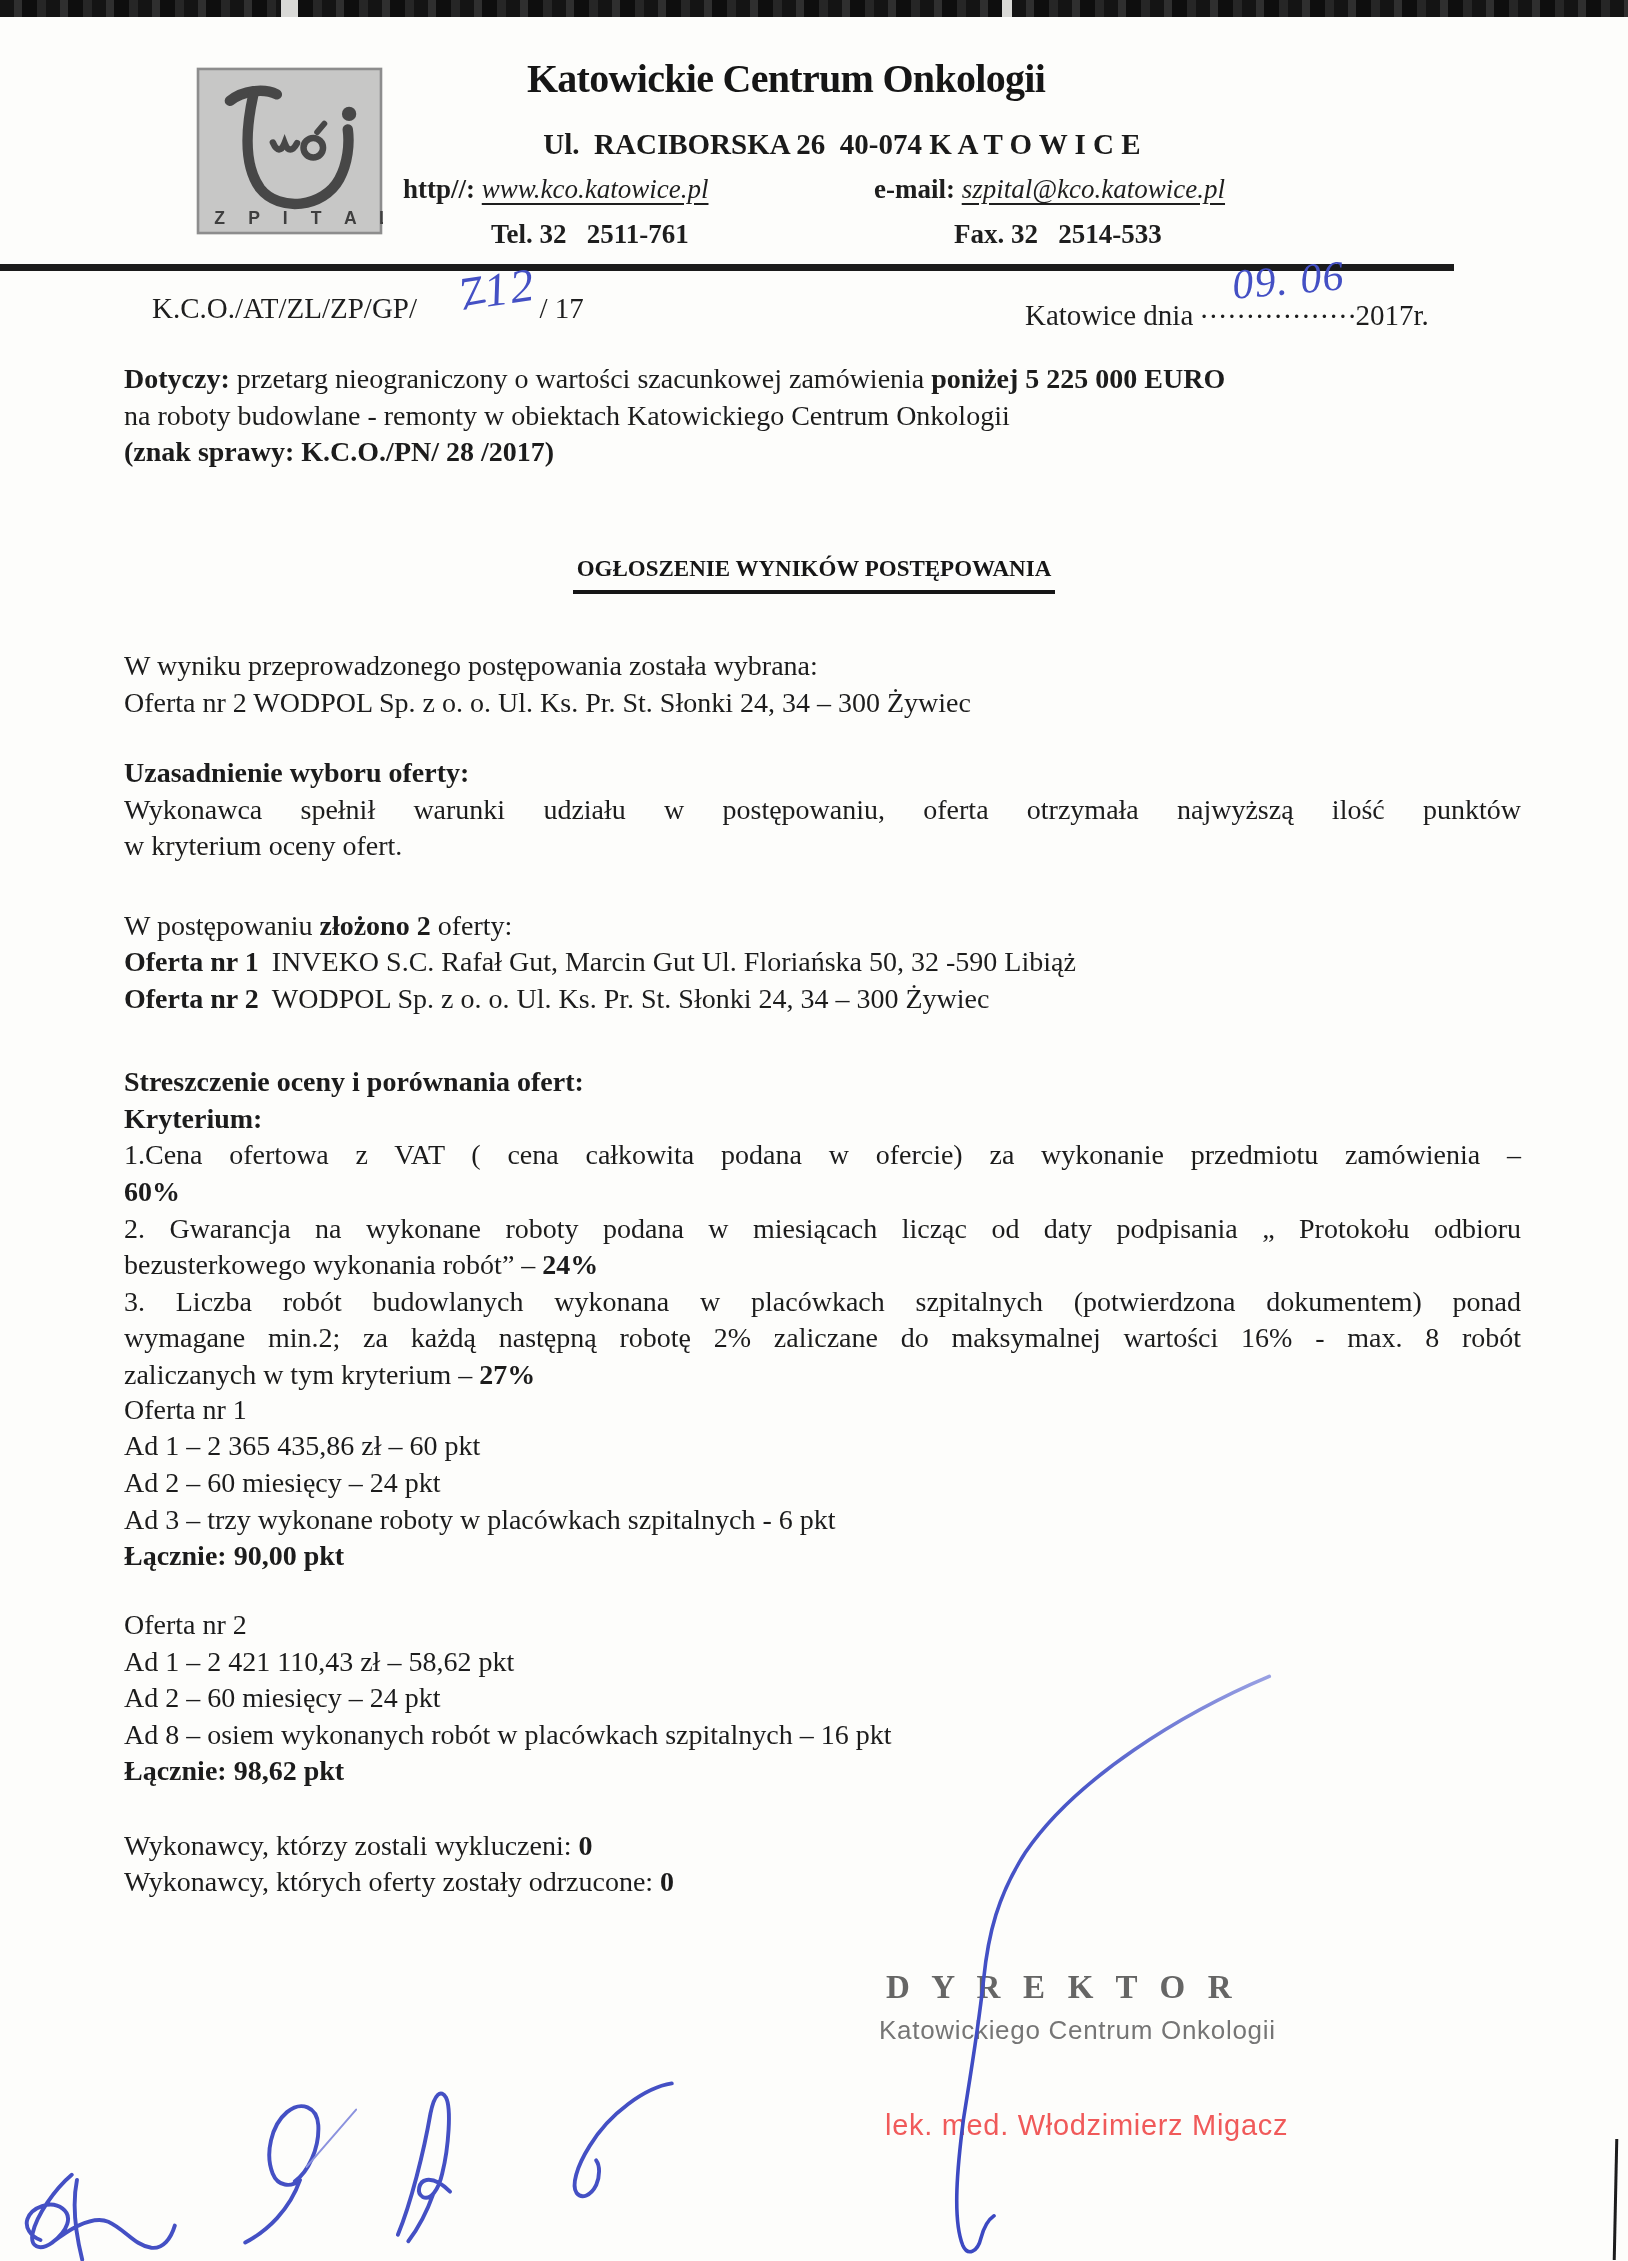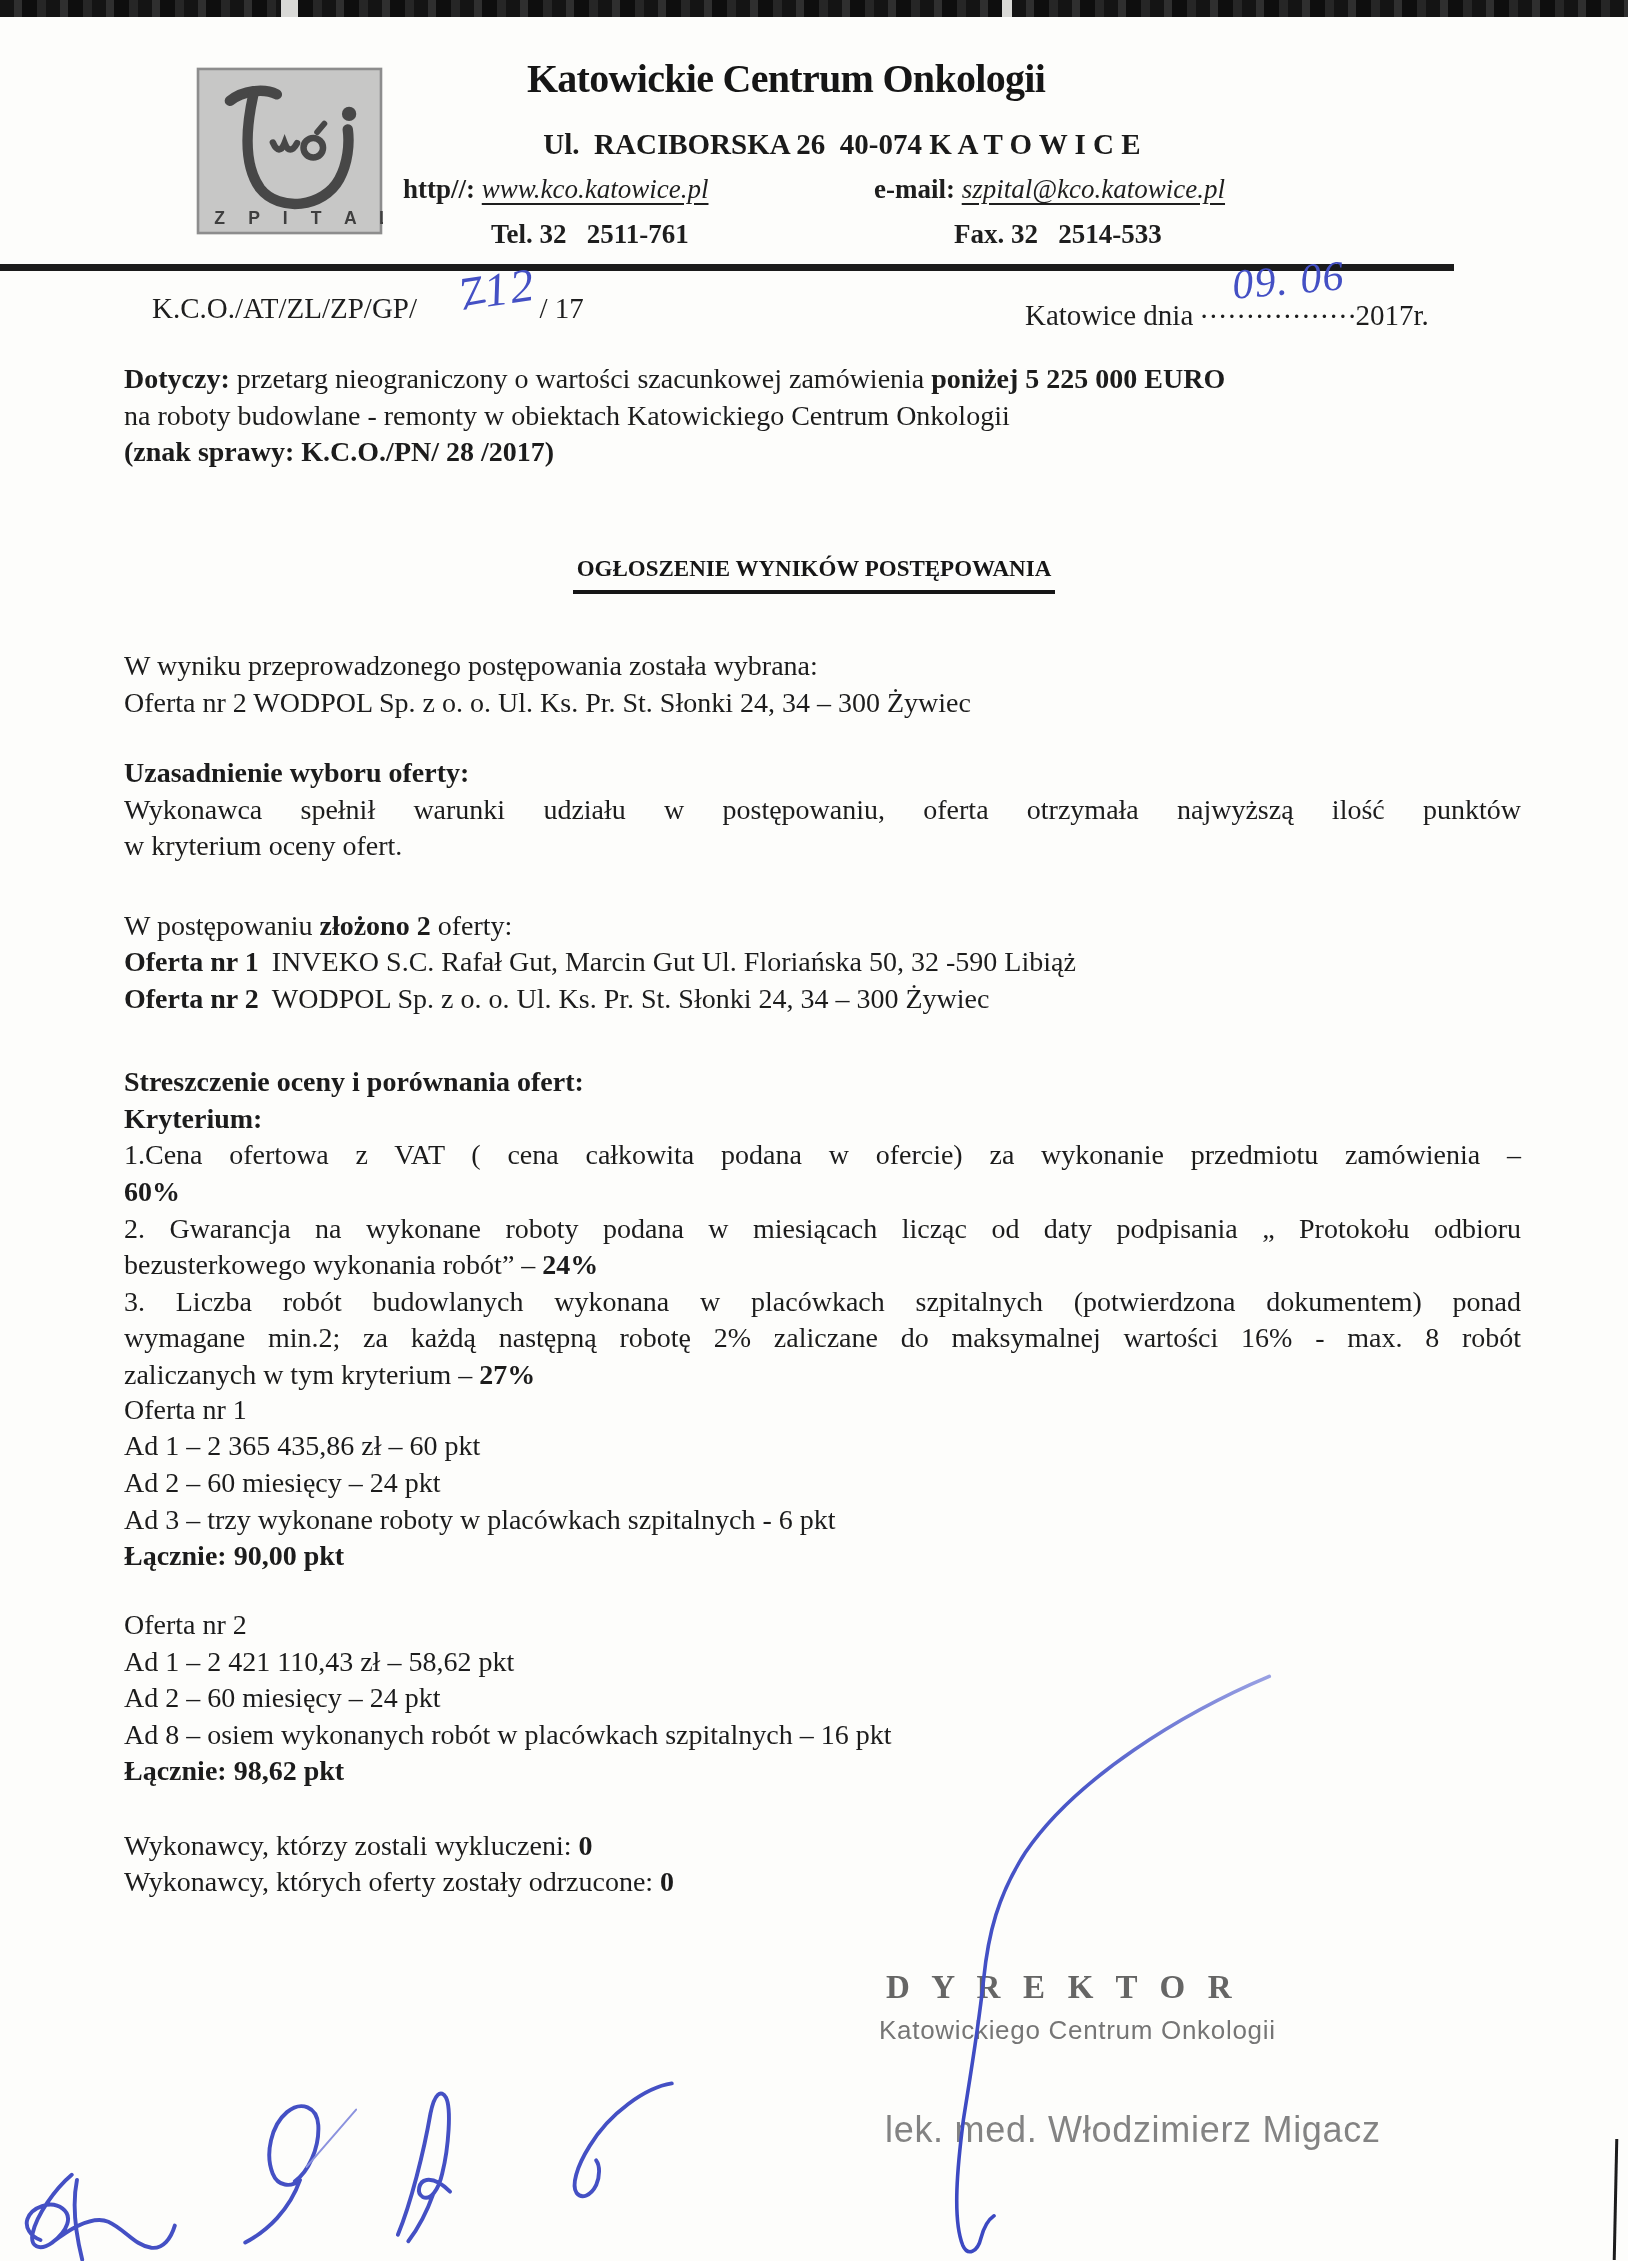--- a/index.html
+++ b/index.html
@@ -38,21 +38,21 @@
   
   .ln{position:absolute;left:124px;width:1397px;font-size:28px;line-height:37px;color:#1c1c1c;}
   .b{font-weight:bold;}
   .just{text-align:justify;text-align-last:justify;}
   .lbl{font-weight:bold;padding-right:13px;}
   .heading{position:absolute;left:0;top:556px;width:1628px;text-align:center;font-size:23px;font-weight:bold;color:#161616;}
   .heading .hd-inner{display:inline-block;border-bottom:4.6px solid #161616;padding:0 3.9px 7.8px 3.9px;}
   
   .stamp1{position:absolute;left:886px;top:1969px;font-size:33px;font-weight:bold;letter-spacing:7.2px;color:#454545;opacity:.82;font-family:"Liberation Serif",serif;}
   .stamp2{position:absolute;left:879px;top:2015px;font-size:26px;color:#5e5e5e;opacity:.85;font-family:"Liberation Sans",sans-serif;letter-spacing:0.7px;}
-  .stamp3{position:absolute;left:885px;top:2109px;font-size:36px;color:#737373;opacity:.88;font-family:"Liberation Sans",sans-serif;letter-spacing:0.7px;}
+  .stamp3{position:absolute;left:885px;top:2109px;font-size:29px;color:#ef4444;opacity:.88;font-family:"Liberation Sans",sans-serif;letter-spacing:0.7px;}
   .inklayer{position:absolute;left:0;top:0;width:1628px;height:2261px;pointer-events:none;}
 </style>
 </head>
 <body>
 
 <div class="page">
 
   <div class="top-band"></div>
   <div class="band-gap" style="left:281px;width:17px;"></div>
   <div class="band-gap" style="left:1002px;width:10.4px;"></div>

